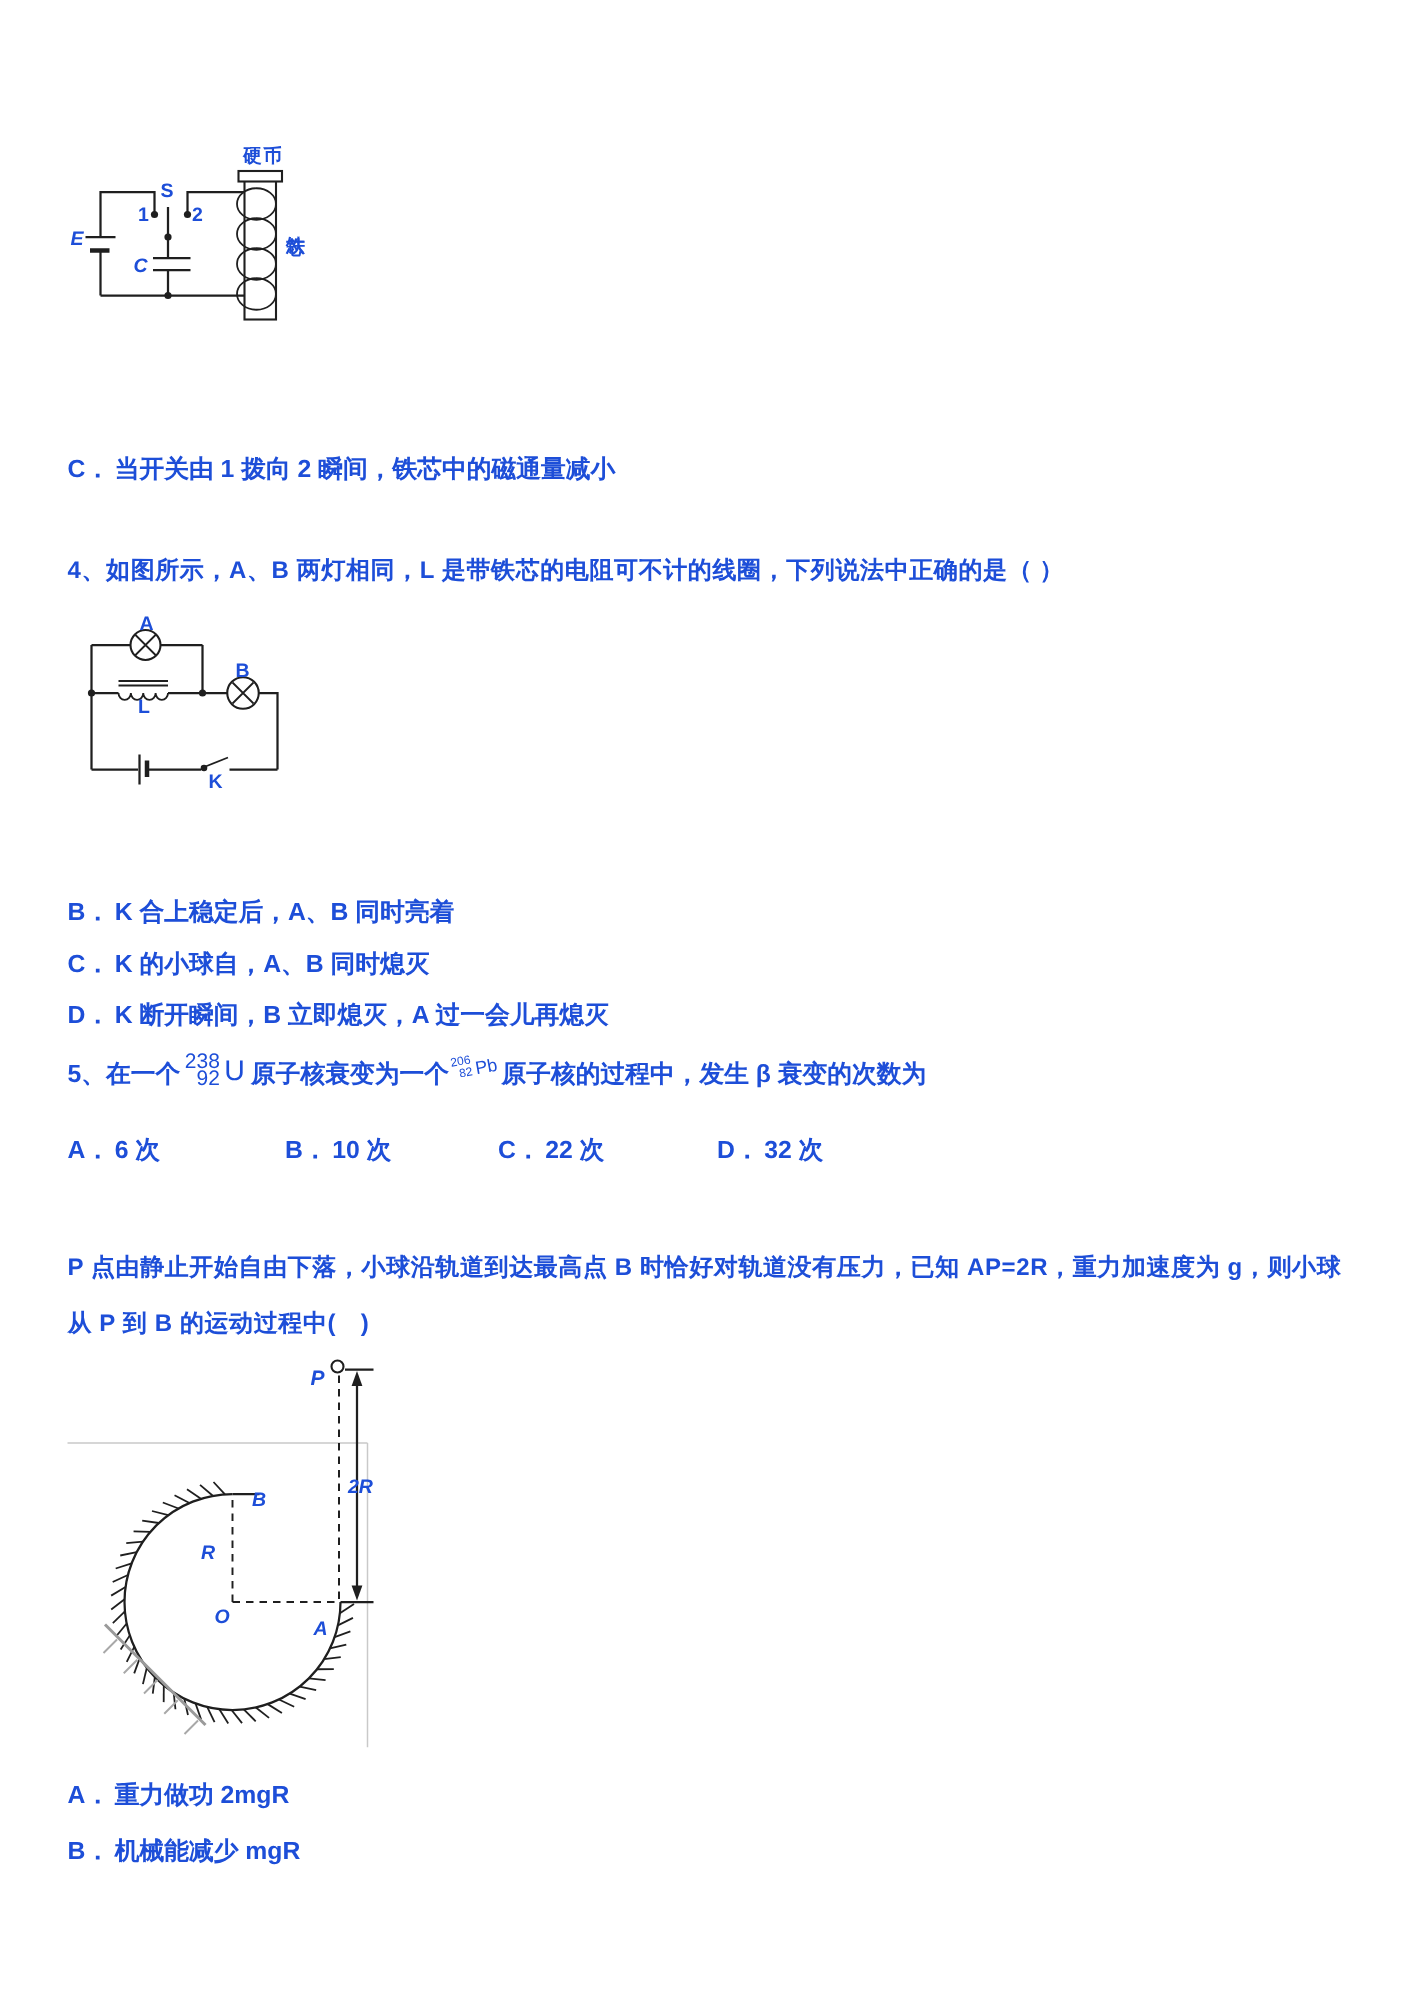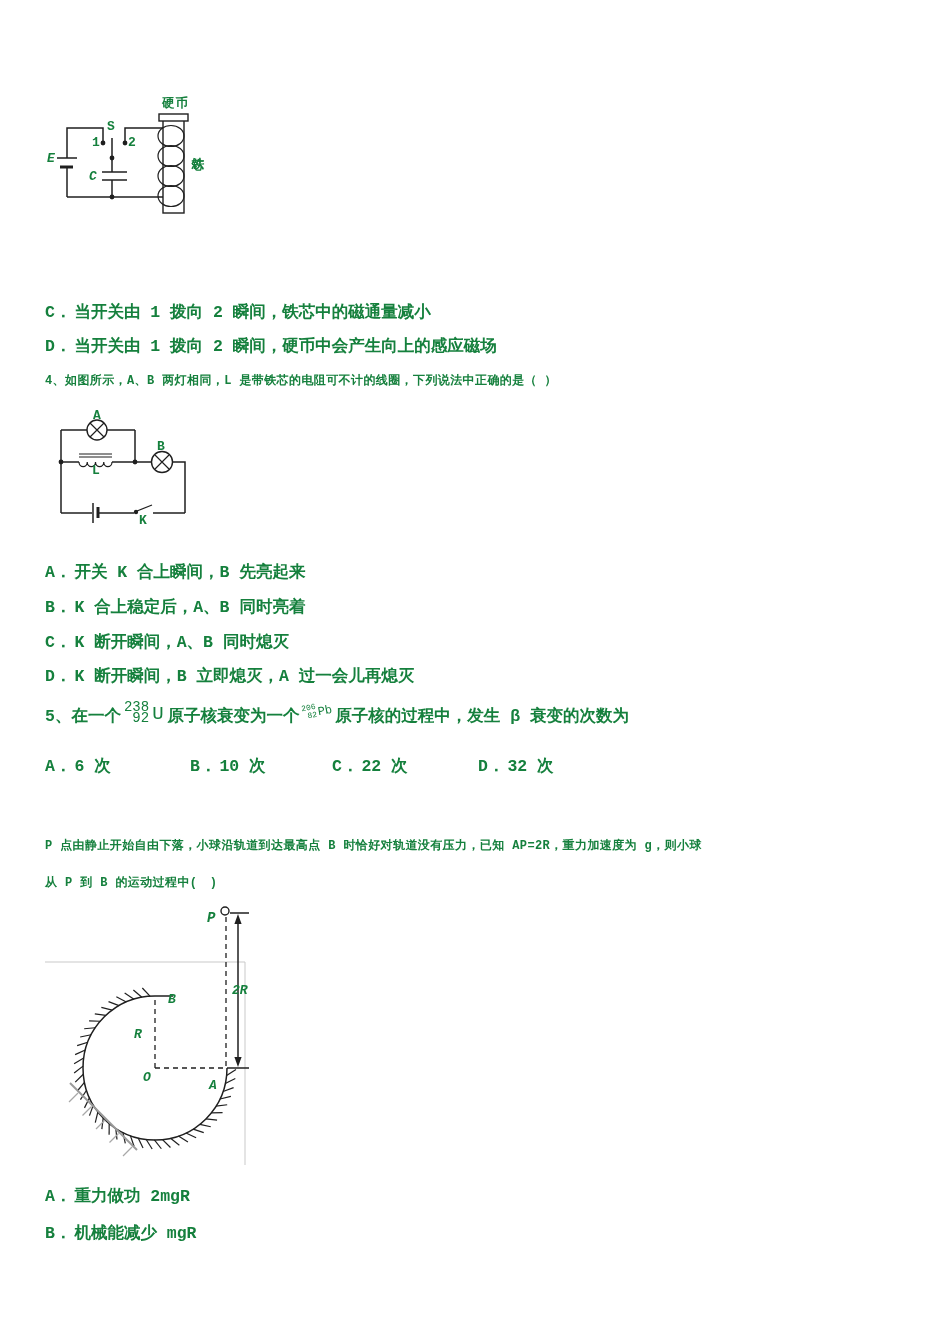--- a/index.html
+++ b/index.html
@@ -1,21 +1,21 @@
 <!DOCTYPE html>
 <html><head>
 <meta charset="utf-8">
 <style>
   html,body{margin:0;padding:0;background:#fff;}
   .page{
     position:relative;width:950px;height:1344px;background:#ffffff;overflow:hidden;
-    font-family:Liberation Mono, monospace;color:#15803d;font-weight:bold;
+    font-family:Liberation Sans, sans-serif;color:#1d4ed8;font-weight:bold;
   }
   .line{position:absolute;white-space:nowrap;font-size:16.5px;line-height:22px;}
-  .stem{font-size:12px;letter-spacing:0.4px;text-align:right;}
+  .stem{font-size:16px;letter-spacing:0.4px;text-align:right;}
   .optlab{padding-right:3px;}
   .fig{position:absolute;}
   .fig svg{display:block;}
   .flabel{position:absolute;font-size:13px;line-height:14px;white-space:nowrap;}
   .flabel.it{font-style:italic;}
   .flabel.cjk{font-size:12.5px;letter-spacing:1px;}
   .vert{writing-mode:vertical-rl;letter-spacing:3px;}
   .nucl{display:inline-block;vertical-align:middle;text-align:right;font-weight:normal;
         font-size:14px;line-height:11px;margin:0 3px 6px 3px;}
   .nucl-sm{display:inline-block;vertical-align:middle;text-align:right;font-weight:normal;
@@ -80,23 +80,20 @@
   <span class="flabel cjk vert" style="left:190px;top:147px">铁芯</span>
   <span class="flabel it" style="left:47px;top:152px">E</span>
   <span class="flabel" style="left:92px;top:136px">1</span>
   <span class="flabel" style="left:107px;top:120px">S</span>
   <span class="flabel" style="left:128px;top:136px">2</span>
   <span class="flabel it" style="left:89px;top:170px">C</span>
 
   <div class="line" style="left:45px;top:302px">
     <span class="optlab">C．</span><span>当开关由 1 拨向 2 瞬间，铁芯中的磁通量减小</span>
   </div>
-  <div class="line" style="left:45px;top:336px">
-    <span class="optlab">D．</span><span>当开关由 1 拨向 2 瞬间，硬币中会产生向上的感应磁场</span>
-  </div>
 
   <div class="line stem" style="left:45px;top:370px">4、如图所示，A、B 两灯相同，L 是带铁芯的电阻可不计的线圈，下列说法中正确的是（  ）</div>
 
   <div class="fig" style="left:55px;top:405px;width:145px;height:128px">
     <svg width="145" height="128" viewBox="0 0 145 128">
 
       <path class="w" d="M6,25 H32"></path>
       <path class="w" d="M52,25 H80"></path>
       <path class="w" d="M6,25 V108"></path>
       <path class="w" d="M80,25 V57"></path>
@@ -132,28 +129,25 @@
         <path class="thin" d="M82,106 L97,100"></path>
         <path class="w" d="M98,108 H130"></path>
       </g>
     </svg>
   </div>
   <span class="flabel" style="left:93px;top:409px">A</span>
   <span class="flabel" style="left:157px;top:440px">B</span>
   <span class="flabel" style="left:92px;top:464px">L</span>
   <span class="flabel" style="left:139px;top:514px">K</span>
 
-  <div class="line" style="left:45px;top:562px">
-    <span class="optlab">A．</span><span>开关 K 合上瞬间，B 先亮起来</span>
-  </div>
   <div class="line" style="left:45px;top:597px">
     <span class="optlab">B．</span><span>K 合上稳定后，A、B 同时亮着</span>
   </div>
   <div class="line" style="left:45px;top:632px">
-    <span class="optlab">C．</span><span>K 断开瞬间，A、B 同时熄灭</span>
+    <span class="optlab">C．</span><span>K 的小球自，A、B 同时熄灭</span>
   </div>
   <div class="line" style="left:45px;top:666px">
     <span class="optlab">D．</span><span>K 断开瞬间，B 立即熄灭，A 过一会儿再熄灭</span>
   </div>
 
   <div class="q5row">
     <span>5、在一个</span>
     <span class="nucl">
       <span style="display:block">238</span>
       <span style="display:block">92</span>

